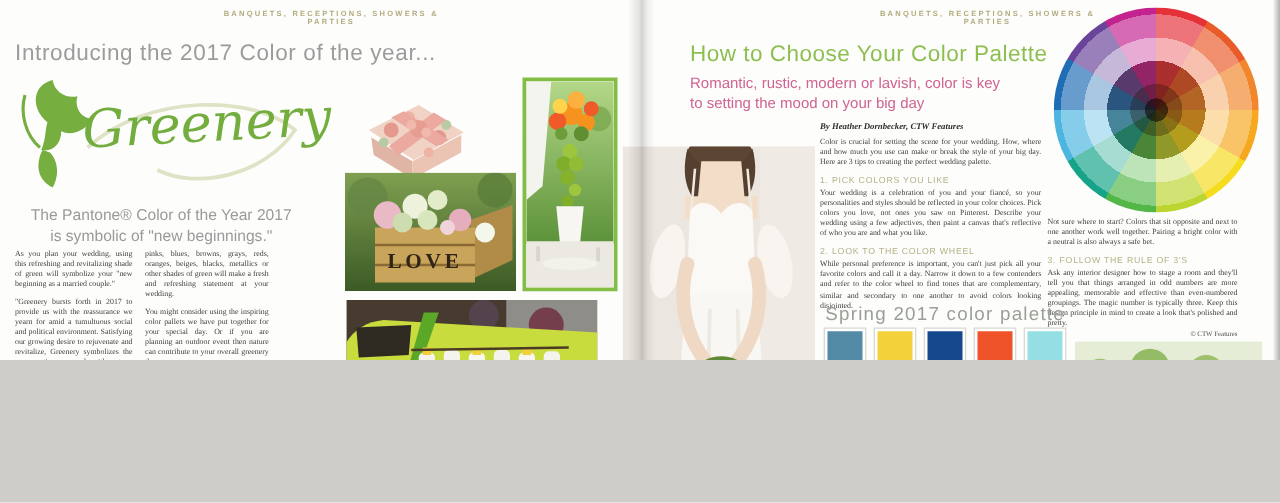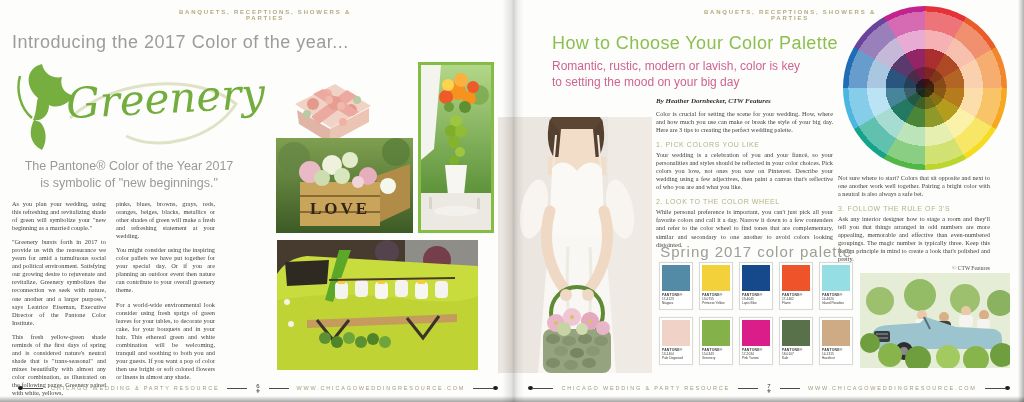--- a/index.html
+++ b/index.html
@@ -1,18 +1,18 @@
 <!DOCTYPE html>
 <html><head>
 <meta charset="utf-8">
 <style>
   * { margin:0; padding:0; box-sizing:border-box; }
   html,body { background:#cfcdca; }
   .spread {
-    position:relative; width:1024px; height:402px; background:#fdfdfc;
+    position:relative; width:1024px; height:288px; background:#fdfdfc;
     font-family:"Liberation Sans", sans-serif; overflow:hidden;
   }
   .abs { position:absolute; }
 
   
   .kicker { font-size:6px; letter-spacing:1.8px; color:#b3ab7e; font-weight:bold; text-align:center; }
 
   
   .lp-title { font-size:18px; font-weight:400; color:#9c9c9c; letter-spacing:.5px; }
   .logo-script { font-family:"DejaVu Serif", serif; font-style:italic; font-size:42px; color:#72ad3e; transform:rotate(-3deg); }
@@ -65,21 +65,21 @@
       <path d="M62,62 C110,18 196,20 228,48 C204,84 150,96 118,80" stroke="#dfe2c4" fill="none" stroke-width="3"></path>
       <g>
         <path d="M30,42 C16,30 18,12 34,8 C36,18 45,23 54,21 C51,31 58,39 66,39 C60,49 49,53 41,49 C41,59 34,66 25,64 C29,55 28,47 30,42 Z" fill="#76ae3f"></path>
         <path d="M26,64 C20,76 22,88 34,94 C40,84 38,72 32,66 Z" fill="#76ae3f"></path>
         <path d="M12,20 C8,34 12,52 24,62" stroke="#76ae3f" stroke-width="2.5" fill="none"></path>
       </g>
     </svg>
     <div class="abs logo-script" style="left:58px; top:18px;">Greenery</div>
   </div>
 
-  <div class="abs tagline" style="left:10px; top:158px;">
+  <div class="abs tagline" style="left:10px; top:164px;">
     <div>The Pantone® Color of the Year 2017</div>
     <div>is symbolic of "new beginnings."</div>
   </div>
 
   <div class="abs bodycol" style="left:12px; top:200px; width:94px;">
     <p>As you plan your wedding, using this refreshing and revitalizing shade of green will symbolize your "new beginning as a married couple."</p>
     <p>"Greenery bursts forth in 2017 to provide us with the reassurance we yearn for amid a tumultuous social and political environment. Satisfying our growing desire to rejuvenate and revitalize, Greenery symbolizes the reconnection we seek with nature, one another and a larger purpose," says Leatrice Eiseman, Executive Director of the Pantone Color Institute.</p>
     <p>This fresh yellow-green shade reminds of the first days of spring and is considered nature's neutral shade that is "trans-seasonal" and mixes beautifully with almost any color combination, as illustrated on the following pages. Greenery paired with white, yellows,</p>
   </div>
   <div class="abs bodycol" style="left:116px; top:200px; width:99px;">

